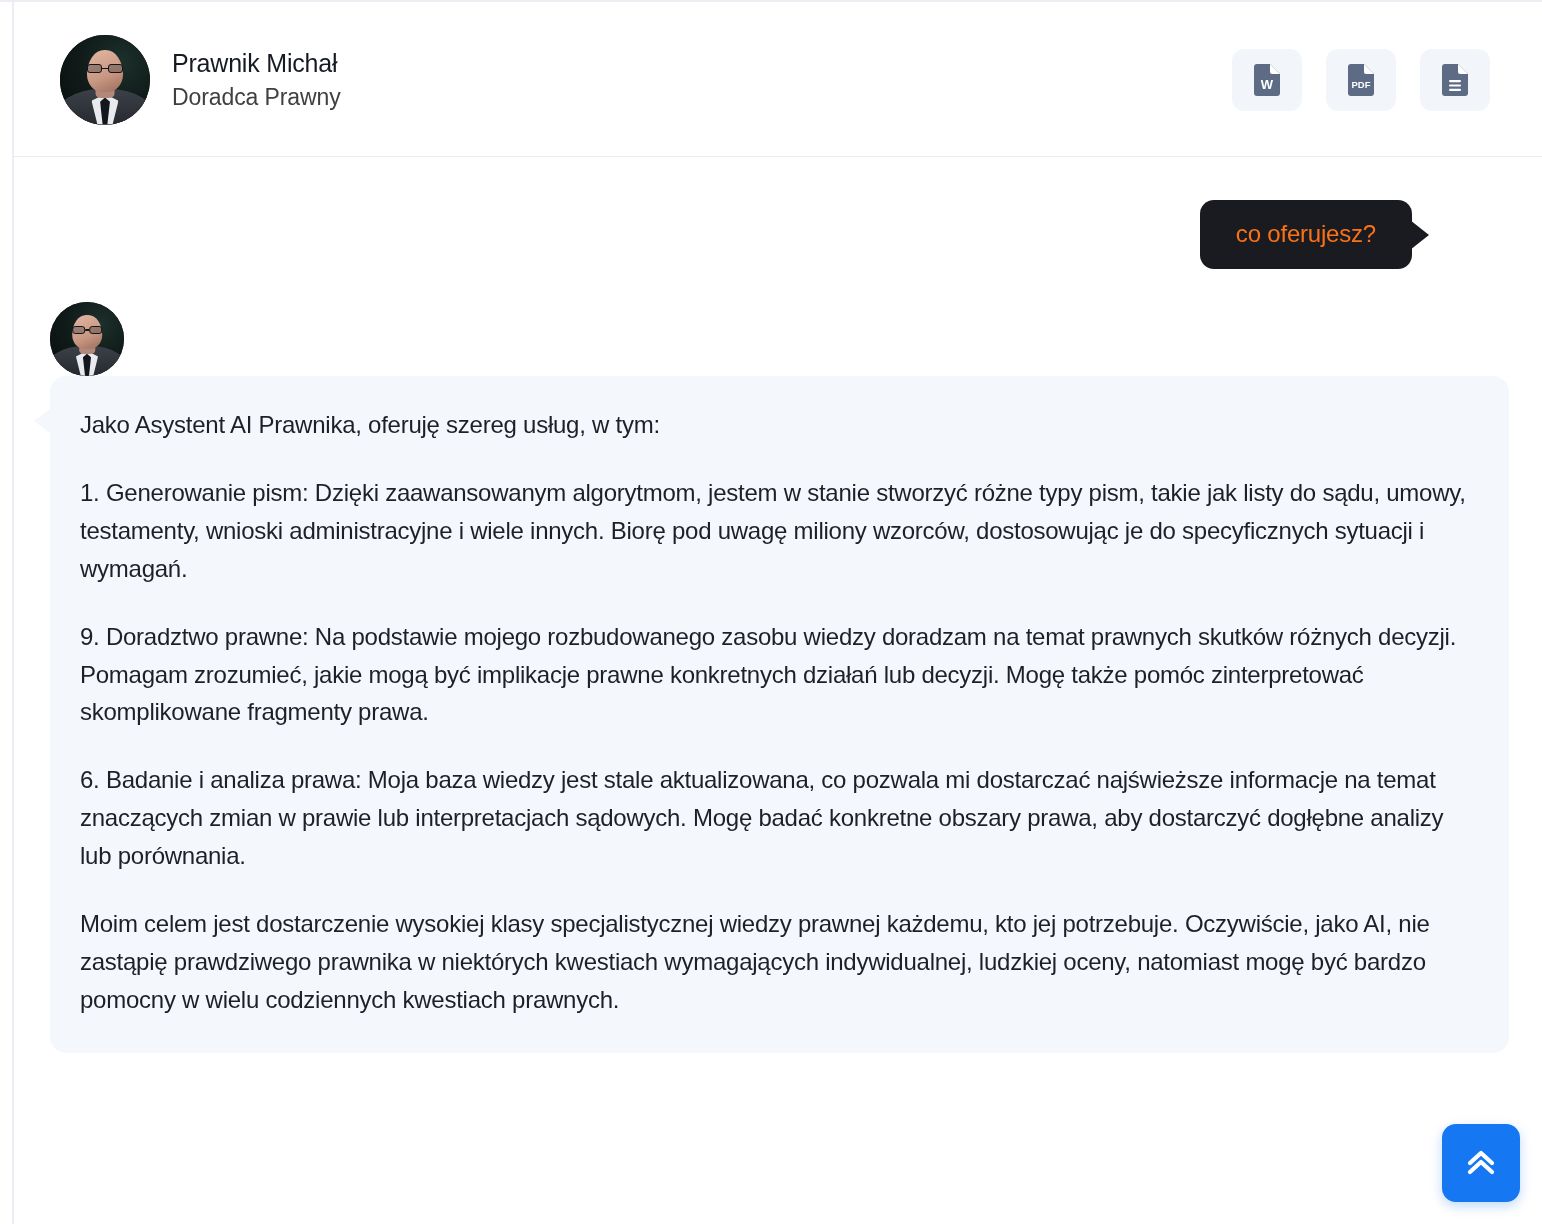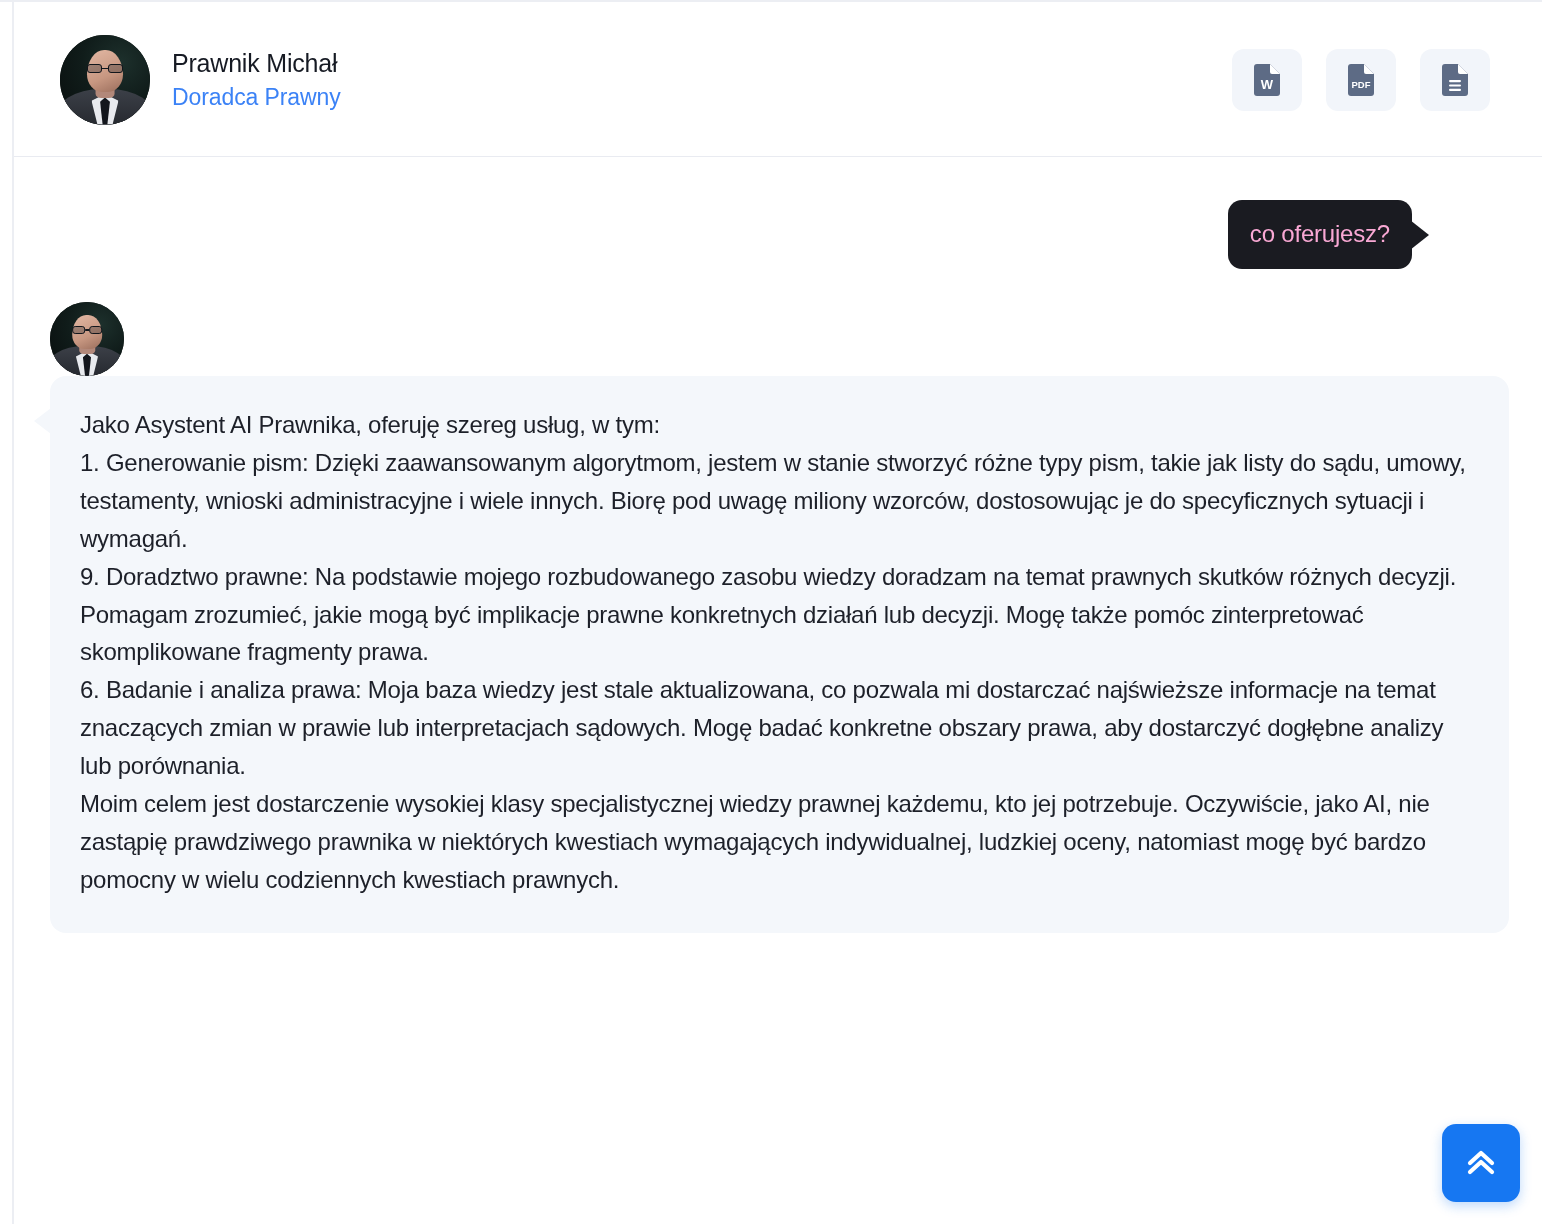--- a/index.html
+++ b/index.html
@@ -144,21 +144,21 @@
     color: #161a23;
     letter-spacing: -0.2px;
     line-height: 1.2;
     white-space: nowrap;
   }
 
   .header-subtitle {
     margin-top: 6px;
     font-size: 23px;
     font-weight: 400;
-    color: #3b82f6;
+    color: #404040;
     letter-spacing: -0.1px;
     line-height: 1.2;
     white-space: nowrap;
   }
 
   .header-actions {
     display: flex;
     align-items: center;
     gap: 24px;
     flex: 0 0 auto;
@@ -197,23 +197,23 @@
   .row-user {
     position: absolute;
     right: 130px; top: 43px;
     display: flex;
     justify-content: flex-end;
   }
 
   .bubble-user {
     position: relative;
     background: #1a1b21;
-    color: #f9a8d4;
+    color: #f97316;
     border-radius: 14px;
-    padding: 18px 22px 20px;
+    padding: 18px 36px 20px;
     font-size: 24px;
     line-height: 1.3;
     letter-spacing: -0.2px;
     max-width: 720px;
   }
   .bubble-user::after {
     content: "";
     position: absolute;
     right: -17px;
     top: 50%;
@@ -257,21 +257,21 @@
     position: absolute;
     left: -16px;
     top: 32px;
     width: 0; height: 0;
     border-top: 13px solid transparent;
     border-bottom: 13px solid transparent;
     border-right: 17px solid #f4f7fb;
   }
 
   .para { margin: 0; }
-  .para + .para { }
+  .para + .para { margin-top: 30px; }
 
   
   .scroll-top {
     position: absolute;
     right: 22px; bottom: 22px;
     width: 78px; height: 78px;
     border-radius: 14px;
     background: #1677f2;
     border: none;
     display: flex;

